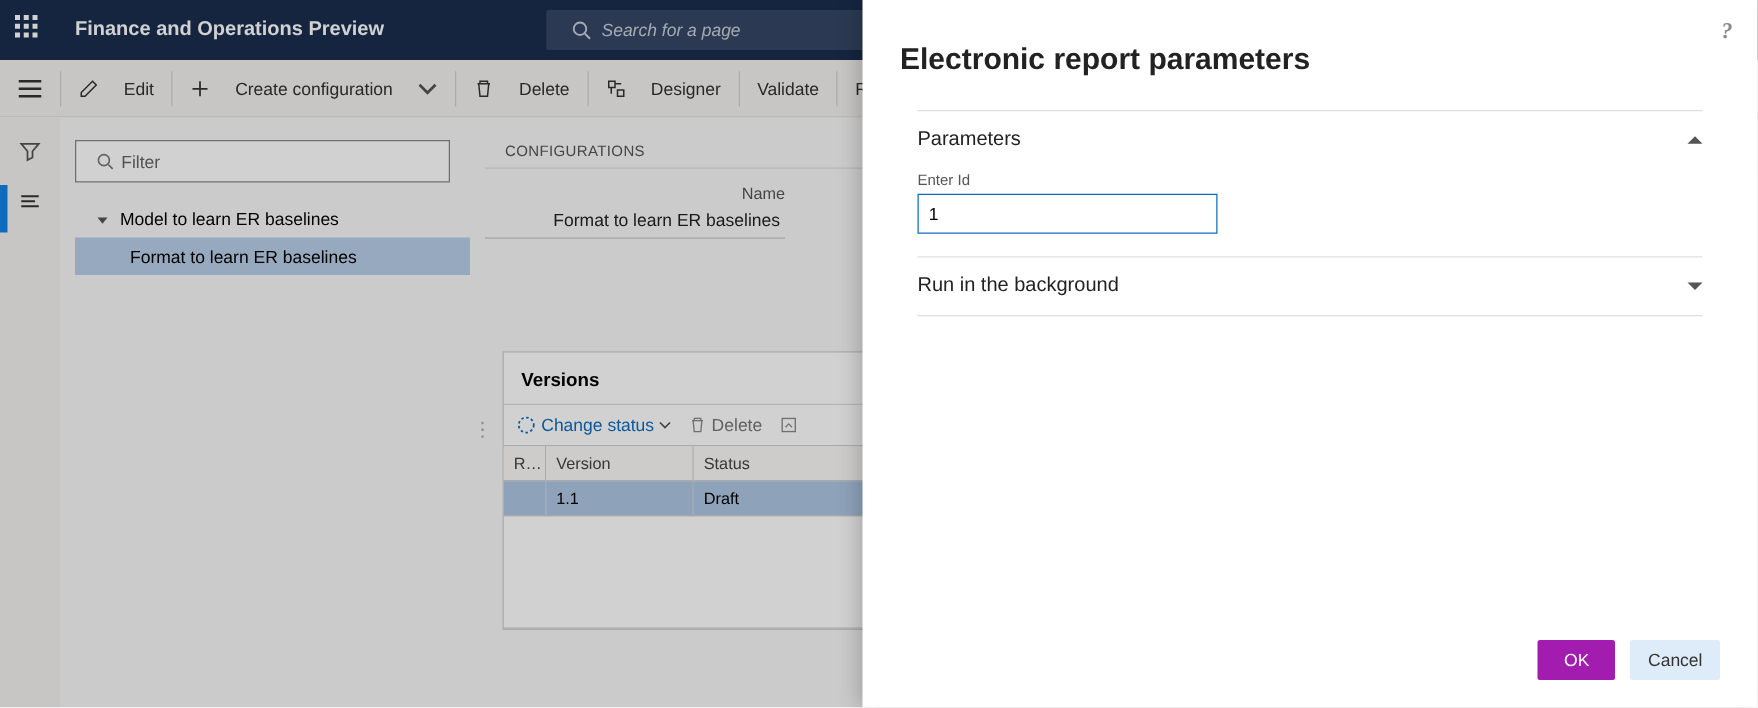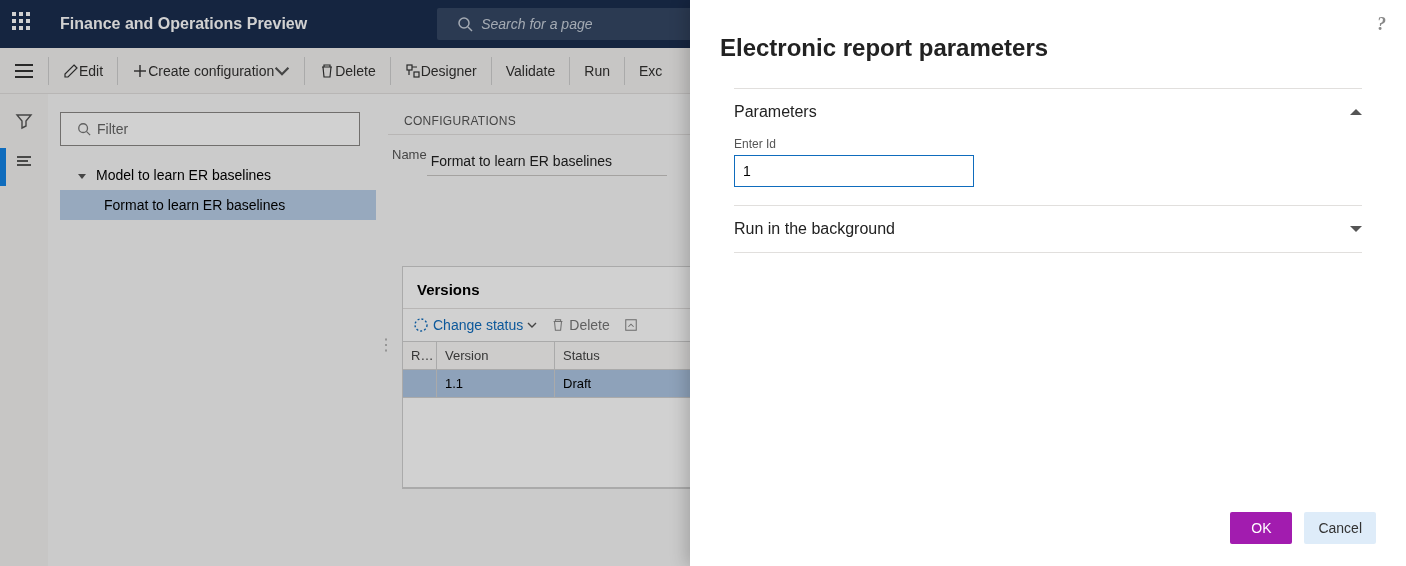--- a/index.html
+++ b/index.html
@@ -75,21 +75,21 @@
     .hamburger-lines::after { top:6px; }
     
     .action-btn {
       display: flex;
       align-items: center;
       padding: 0 14px;
       height: 100%;
       color: #323130;
       cursor: pointer;
       font-size: 14px;
-      gap: 0;
+      gap: 20px;
     }
     .action-divider {
       width: 1px;
       height: 28px;
       background: #d0d0d0;
     }
     .action-btn svg { width:16px; height:16px; }
     
     
     .main-area {
@@ -170,20 +170,22 @@
       padding-bottom: 6px;
       margin-bottom: 12px;
     }
     .field-row {
       display:flex;
       gap: 60px;
       padding-left: 0;
     }
     .field {
       display:flex;
+      flex-direction:column;
+      text-align:right;
     }
     .field-label { font-size:13px; color:#555; padding-left: 4px; }
     .field-value {
       border-bottom: 1px solid #c8c6c4;
       padding: 6px 4px 6px 4px;
       min-width: 240px;
       font-size: 14px;
       color:#222;
     }
     

